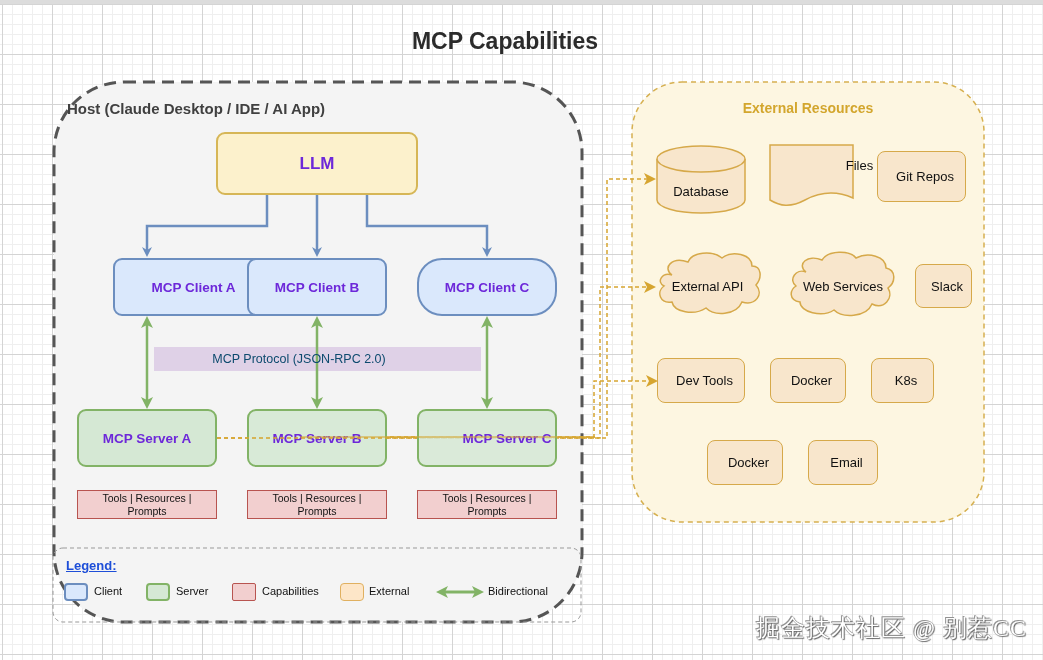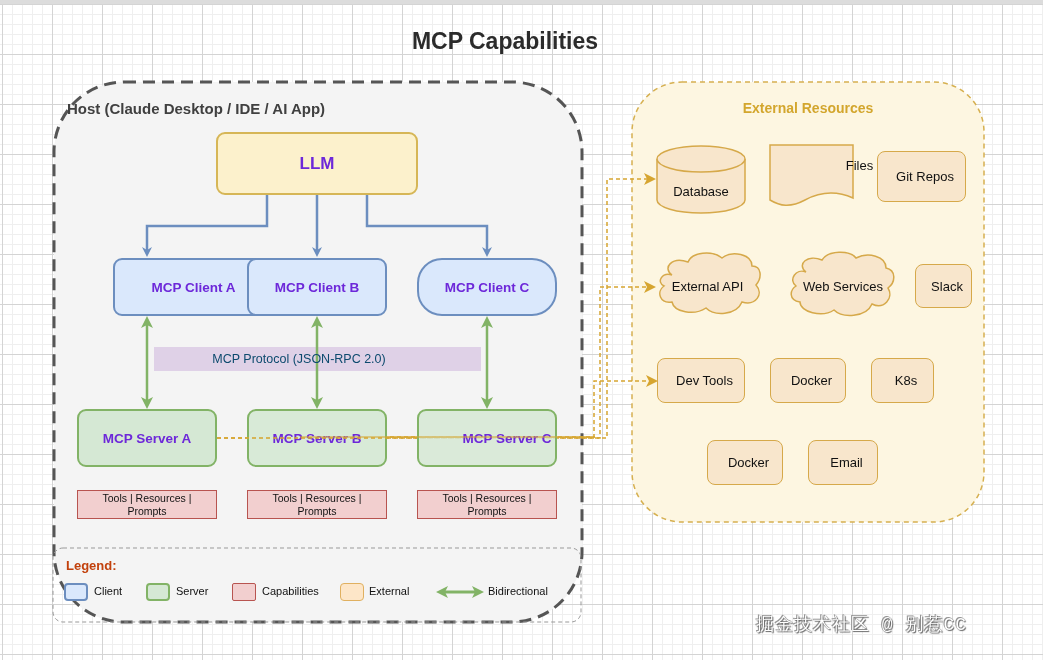--- a/index.html
+++ b/index.html
@@ -34,25 +34,25 @@
     background: #f2cfcf; border: 1.5px solid #b85450; font-size: 10.5px; color: #111; line-height: 13px;
   }
   .host-label { font-size: 15px; font-weight: bold; color: #404040; }
   .ext-title { font-size: 14px; font-weight: bold; color: #d3a62d; text-align: center; }
   .ext {
     display: flex; align-items: center; justify-content: center; text-align: center;
     background: #f8e6cc; border: 1.5px solid #d6a94a; border-radius: 8px;
     font-size: 13px; color: #111; padding-left: 7px;
   }
   .shape-label { font-size: 13px; color: #111; text-align: center; }
-  .legend-title { font-size: 13px; font-weight: bold; color: #c2410c; }
+  .legend-title { font-size: 13px; font-weight: bold; color: #1d4ed8; text-decoration: underline; }
   .legend-swatch { width: 24px; height: 18px; border-radius: 4px; border: 2px solid; box-sizing: border-box; }
   .legend-text { font-size: 11px; color: #111; }
-  .watermark { font-size: 18px; color: #ffffff; letter-spacing: 1px;
-    text-shadow: 0 0 1px #555, 1px 1px 1px #666, -1px -1px 0 #999; font-family: Liberation Mono, monospace; }
+  .watermark { font-size: 24px; color: #ffffff; letter-spacing: 1px;
+    text-shadow: 0 0 1px #555, 1px 1px 1px #666, -1px -1px 0 #999; font-family: Liberation Serif, serif; }
 </style>
 </head>
 <body>
 
 <div class="topbar"></div>
 
 <svg class="overlay" width="1043" height="660">
   <defs>
     <marker id="arrBlue" markerWidth="10" markerHeight="10" refX="5" refY="5" orient="auto" markerUnits="userSpaceOnUse">
       <path d="M0,0 L10,5 L0,10 L3,5 z" fill="#6c8ebf"></path>

